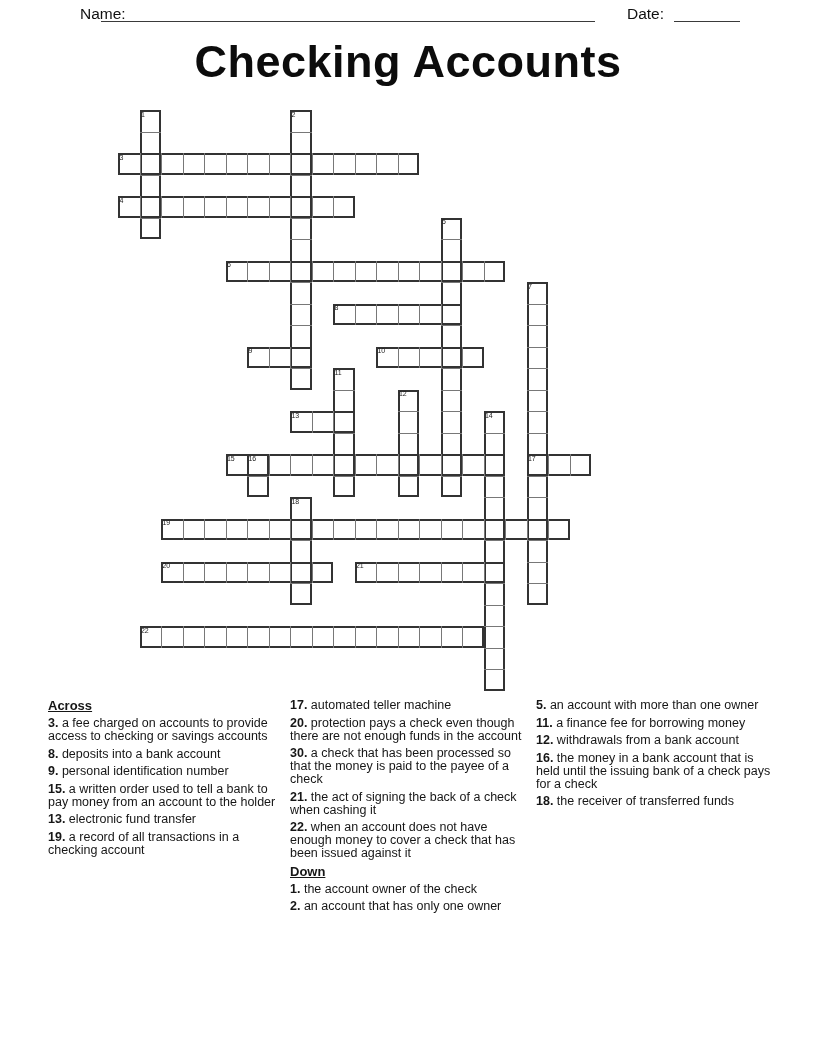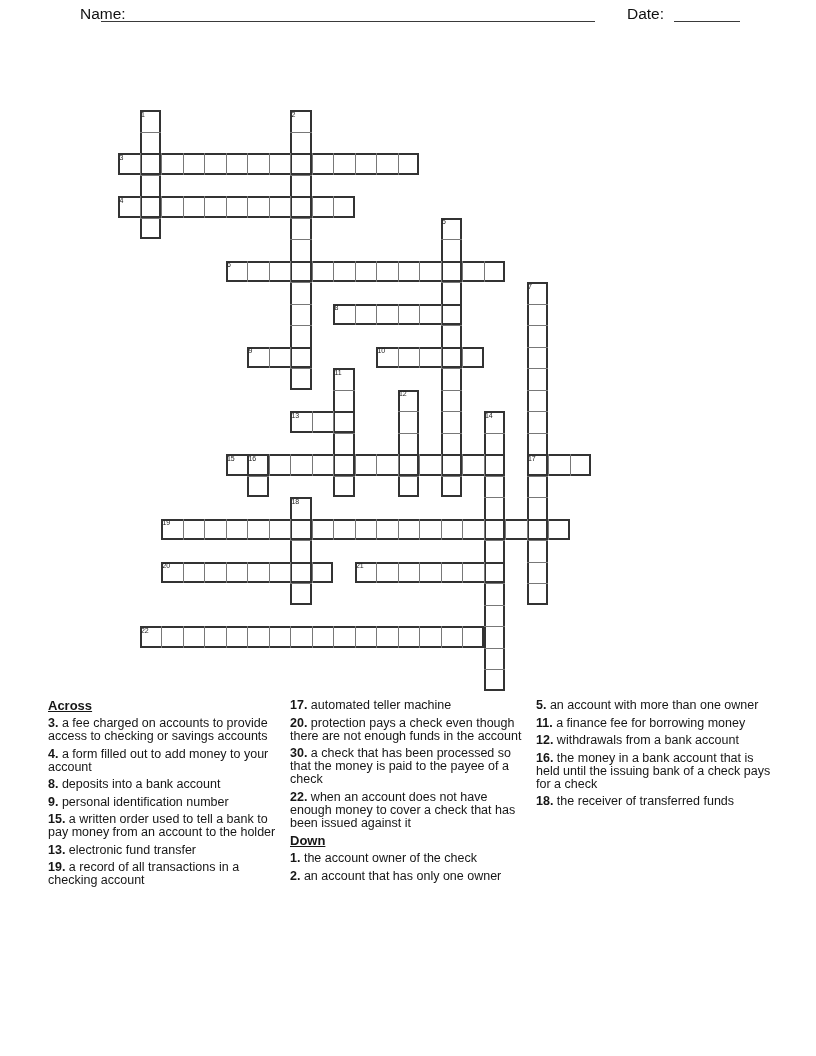--- a/index.html
+++ b/index.html
@@ -42,20 +42,21 @@
 <body>
 
 <div id="page">
 
   <span id="name-label" class="hdr-label">Name:</span>
   <div id="name-line" class="hdr-line"></div>
 
   <span id="date-label" class="hdr-label">Date:</span>
   <div id="date-line" class="hdr-line"></div>
 
+  <div id="title">Checking Accounts</div>
 
   <div id="grid">
       <div class="word down" style="left: 139.5px; top: 110px; width: 21.5px; height: 129px;">
         <div class="cell" style="left: 0px; top: 0px;">
           <span class="num">1</span>
         </div>
         <div class="cell sep-h" style="left: 0px; top: 21.5px;"></div>
         <div class="cell sep-h" style="left: 0px; top: 43px;"></div>
         <div class="cell sep-h" style="left: 0px; top: 64.5px;"></div>
         <div class="cell sep-h" style="left: 0px; top: 86px;"></div>
@@ -336,31 +337,31 @@
         <div class="cell sep-v" style="left: 258px; top: 0px;"></div>
         <div class="cell sep-v" style="left: 279.5px; top: 0px;"></div>
         <div class="cell sep-v" style="left: 301px; top: 0px;"></div>
         <div class="cell sep-v" style="left: 322.5px; top: 0px;"></div>
       </div>
     </div>
 
   <div id="clue-col-0" class="clue-col">
       <div class="clue-header">Across</div>
       <div class="clue"><b>3.</b> a fee charged on accounts to provide access to checking or savings accounts</div>
-      <div class="clue"><b>4.</b> a form filled out to add money to your account</div>
       <div class="clue"><b>8.</b> deposits into a bank account</div>
       <div class="clue"><b>9.</b> personal identification number</div>
       <div class="clue"><b>15.</b> a written order used to tell a bank to pay money from an account to the holder</div>
       <div class="clue"><b>13.</b> electronic fund transfer</div>
       <div class="clue"><b>19.</b> a record of all transactions in a checking account</div>
     </div>
   <div id="clue-col-1" class="clue-col">
       <div class="clue"><b>17.</b> automated teller machine</div>
       <div class="clue"><b>20.</b> protection pays a check even though there are not enough funds in the account</div>
       <div class="clue"><b>30.</b> a check that has been processed so that the money is paid to the payee of a check</div>
+      <div class="clue"><b>21.</b> the act of signing the back of a check when cashing it</div>
       <div class="clue"><b>22.</b> when an account does not have enough money to cover a check that has been issued against it</div>
       <div class="clue-header">Down</div>
       <div class="clue"><b>1.</b> the account owner of the check</div>
       <div class="clue"><b>2.</b> an account that has only one owner</div>
     </div>
   <div id="clue-col-2" class="clue-col">
       <div class="clue"><b>5.</b> an account with more than one owner</div>
       <div class="clue"><b>11.</b> a finance fee for borrowing money</div>
       <div class="clue"><b>12.</b> withdrawals from a bank account</div>
       <div class="clue"><b>16.</b> the money in a bank account that is held until the issuing bank of a check pays for a check</div>

